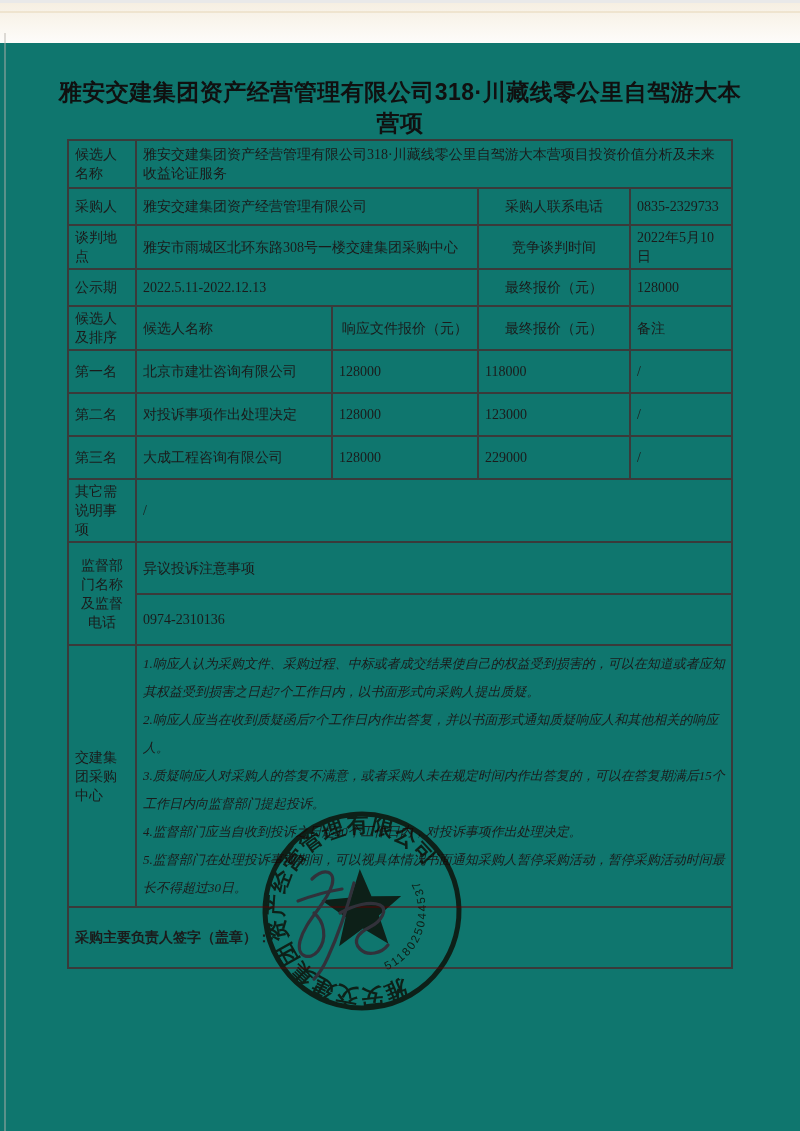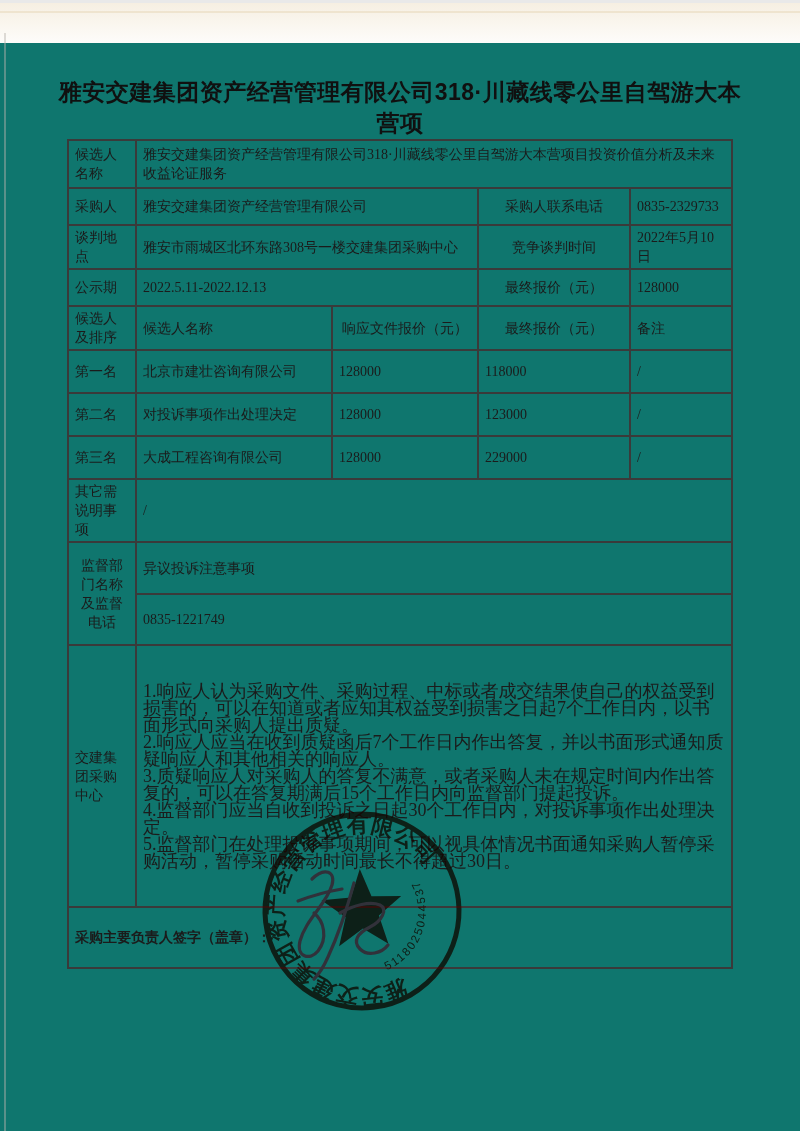--- a/index.html
+++ b/index.html
@@ -26,21 +26,21 @@
     border-collapse:collapse; table-layout:fixed; font-size:14px;
   }
   table.doc td {
     border:2px solid #3a3a3a; padding:2px 6px; vertical-align:middle;
     line-height:19px; overflow:hidden;
   }
   td.lbl { padding:2px 3px; }
   td.c { text-align:left; }
   td.cl { text-align:center; padding:2px 2px; }
   .objection-cell { padding:6px 6px; }
-  .objection-cell .item { font-size:18px; line-height:17px; }
+  .objection-cell .item { font-size:13px; line-height:28px;font-style:italic; }
   .sig-cell { padding-left:8px;font-weight:bold; }
 
   svg.stamp {
     position:absolute; left:252px; top:798px;
     mix-blend-mode:multiply; opacity:.92;
   }
   svg.signature { position:absolute; left:282px; top:856px; }
 </style>
 </head>
 <body>
@@ -115,21 +115,21 @@
       </tr>
       <tr style="height:50px">
         <td class="lbl">其它需说明事项</td>
         <td colspan="4" class="c">/</td>
       </tr>
       <tr style="height:52px">
         <td class="cl" rowspan="2">监督部门名称及监督电话</td>
         <td colspan="4" class="c">异议投诉注意事项</td>
       </tr>
       <tr style="height:51px">
-        <td colspan="4" class="c">0835-1221749</td>
+        <td colspan="4" class="c">0974-2310136</td>
       </tr>
       <tr style="height:262px">
         <td class="lbl">交建集团采购中心</td>
         <td colspan="4" class="objection-cell">
           <div class="item">1.响应人认为采购文件、采购过程、中标或者成交结果使自己的权益受到损害的，可以在知道或者应知其权益受到损害之日起7个工作日内，以书面形式向采购人提出质疑。</div>
           <div class="item">2.响应人应当在收到质疑函后7个工作日内作出答复，并以书面形式通知质疑响应人和其他相关的响应人。</div>
           <div class="item">3.质疑响应人对采购人的答复不满意，或者采购人未在规定时间内作出答复的，可以在答复期满后15个工作日内向监督部门提起投诉。</div>
           <div class="item">4.监督部门应当自收到投诉之日起30个工作日内，对投诉事项作出处理决定。</div>
           <div class="item">5.监督部门在处理投诉事项期间，可以视具体情况书面通知采购人暂停采购活动，暂停采购活动时间最长不得超过30日。</div>
         </td>

